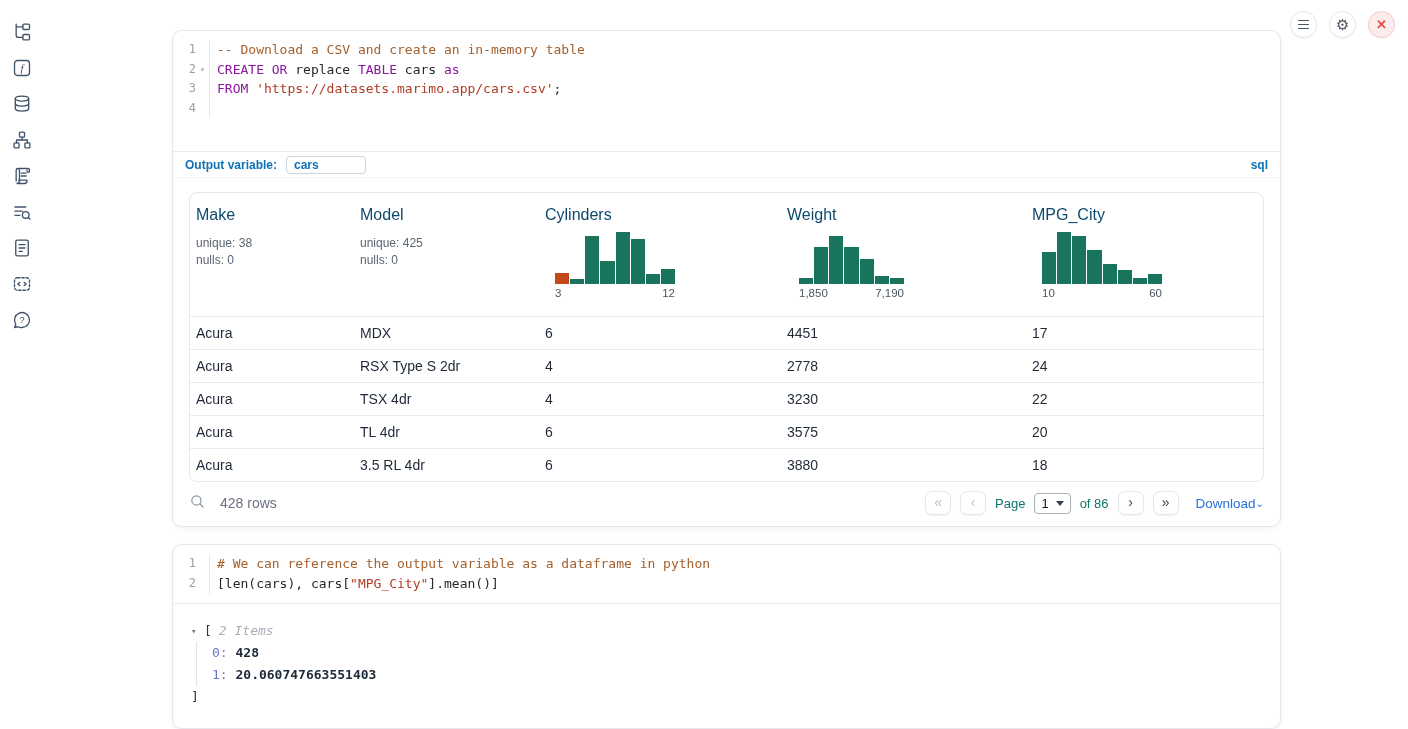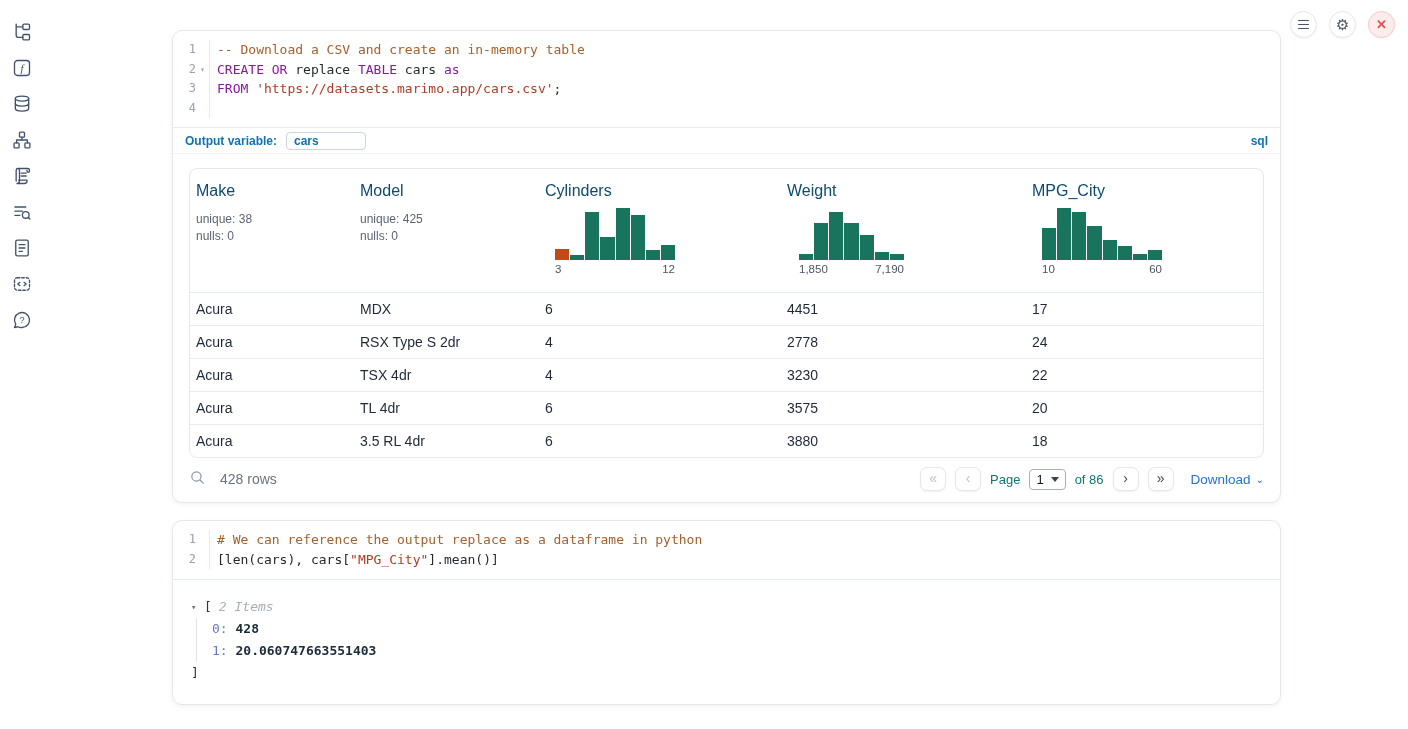--- a/index.html
+++ b/index.html
@@ -39,21 +39,21 @@
   .ln { text-align:right; }
   .foldcol { width:13px; font-size:8px; color:#9aa1ad; text-align:center; }
   .code-text { padding-left:7px; color:#24292e; }
   .tok-kw  { color:#8a189e; }
   .tok-com { color:#a5602c; }
   .tok-str { color:#b03b24; }
   .tok-pl  { color:#24292e; }
 
   
   .ov-row { display:flex; align-items:center; height:27px; border-top:1px solid #e7eaee;
-            border-bottom:1px solid #f1f3f5; padding:0 12px; gap:9px; }
+            border-bottom:1px solid #f1f3f5; padding:0 12px; gap:9px;margin-top:24px; }
   .ov-label { color:#0e72b5; font-weight:bold; font-size:12px; }
   .ov-input { width:80px; height:18px; border:1px solid #cbd5e1; border-radius:4px;
               font-family:"Liberation Sans",sans-serif; font-weight:bold; font-size:12px;
               color:#0e72b5; padding:0 7px; outline:none; }
   .lang-badge { margin-left:auto; color:#0e72b5; font-weight:bold; font-size:12px; }
 
   
   .table-card { margin:14px 16px 0 16px; border:1px solid #e5e7eb; border-radius:8px; overflow:hidden; }
   .tgrid { display:grid; grid-template-columns:164px 185px 242px 245px 1fr; }
   .thead { padding-top:13px; min-height:123px; }
@@ -75,21 +75,21 @@
   .pager { margin-left:auto; display:flex; align-items:center; gap:9px; }
   .pbtn { width:26px; height:24px; border:1px solid #e5e7eb; border-radius:7px; background:#fff;
           box-shadow:0 1px 2px rgba(0,0,0,.06); display:flex; align-items:center; justify-content:center;
           font-size:14px; color:#3f4854; cursor:pointer; line-height:1; padding-bottom:2px; }
   .pbtn.disabled { color:#b9c0cb; cursor:default; }
   .page-label, .of-label { font-size:13px; color:#0f766e; }
   .pselect { display:flex; align-items:center; gap:7px; border:1px solid #a8b0ba; border-radius:4px;
              height:21px; padding:0 6px; font-size:13px; color:#111827; background:#fff; cursor:pointer; }
   .caret-down { width:0; height:0; border-left:4px solid transparent; border-right:4px solid transparent;
                 border-top:5px solid #374151; }
-  .download { display:flex; align-items:center; gap:5px; color:#2472d8; font-size:13.5px;
+  .download { display:flex; align-items:center; color:#2472d8; font-size:13.5px;
               margin-left:8px; cursor:pointer; }
   .download .chev { font-size:10px; color:#2472d8; }
 
   
   .py-output { border-top:1px solid #e7eaee; padding:16px 16px 20px 18px;
                font-family:"DejaVu Sans Mono", monospace; font-size:13px; line-height:22px; color:#2b3442; }
   .tree-head { display:flex; align-items:center; }
   .tree-caret { font-size:9px; color:#6b7280; width:13px; }
   .bracket { color:#2b3442; }
   .items-label { color:#a8aeb8; font-style:italic; margin-left:7px; }
@@ -336,21 +336,21 @@
         <div class="download">
           <span>Download</span>
           <span class="chev">⌄</span>
         </div>
       </div>
     </div>
   </section>
 
   <section class="cell">
     <div class="code" id="py-code">
-        <div class="cm-line"><div class="gutter"><span class="ln">1</span><span class="foldcol"></span></div><div class="code-text"><span class="tok-com"># We can reference the output replace as a dataframe in python</span></div></div>
+        <div class="cm-line"><div class="gutter"><span class="ln">1</span><span class="foldcol"></span></div><div class="code-text"><span class="tok-com"># We can reference the output variable as a dataframe in python</span></div></div>
         <div class="cm-line"><div class="gutter"><span class="ln">2</span><span class="foldcol"></span></div><div class="code-text"><span class="tok-pl">[len(cars), cars[</span><span class="tok-str">"MPG_City"</span><span class="tok-pl">].mean()]</span></div></div>
       </div>
     <div class="py-output">
       <div class="tree-head">
         <span class="tree-caret">▾</span>
         <span class="bracket">[</span>
         <span class="items-label">2 Items</span>
       </div>
       <div class="tree-body" id="tree-body">
           <div><span class="tkey">0:</span><span class="tval"> 428</span></div>

